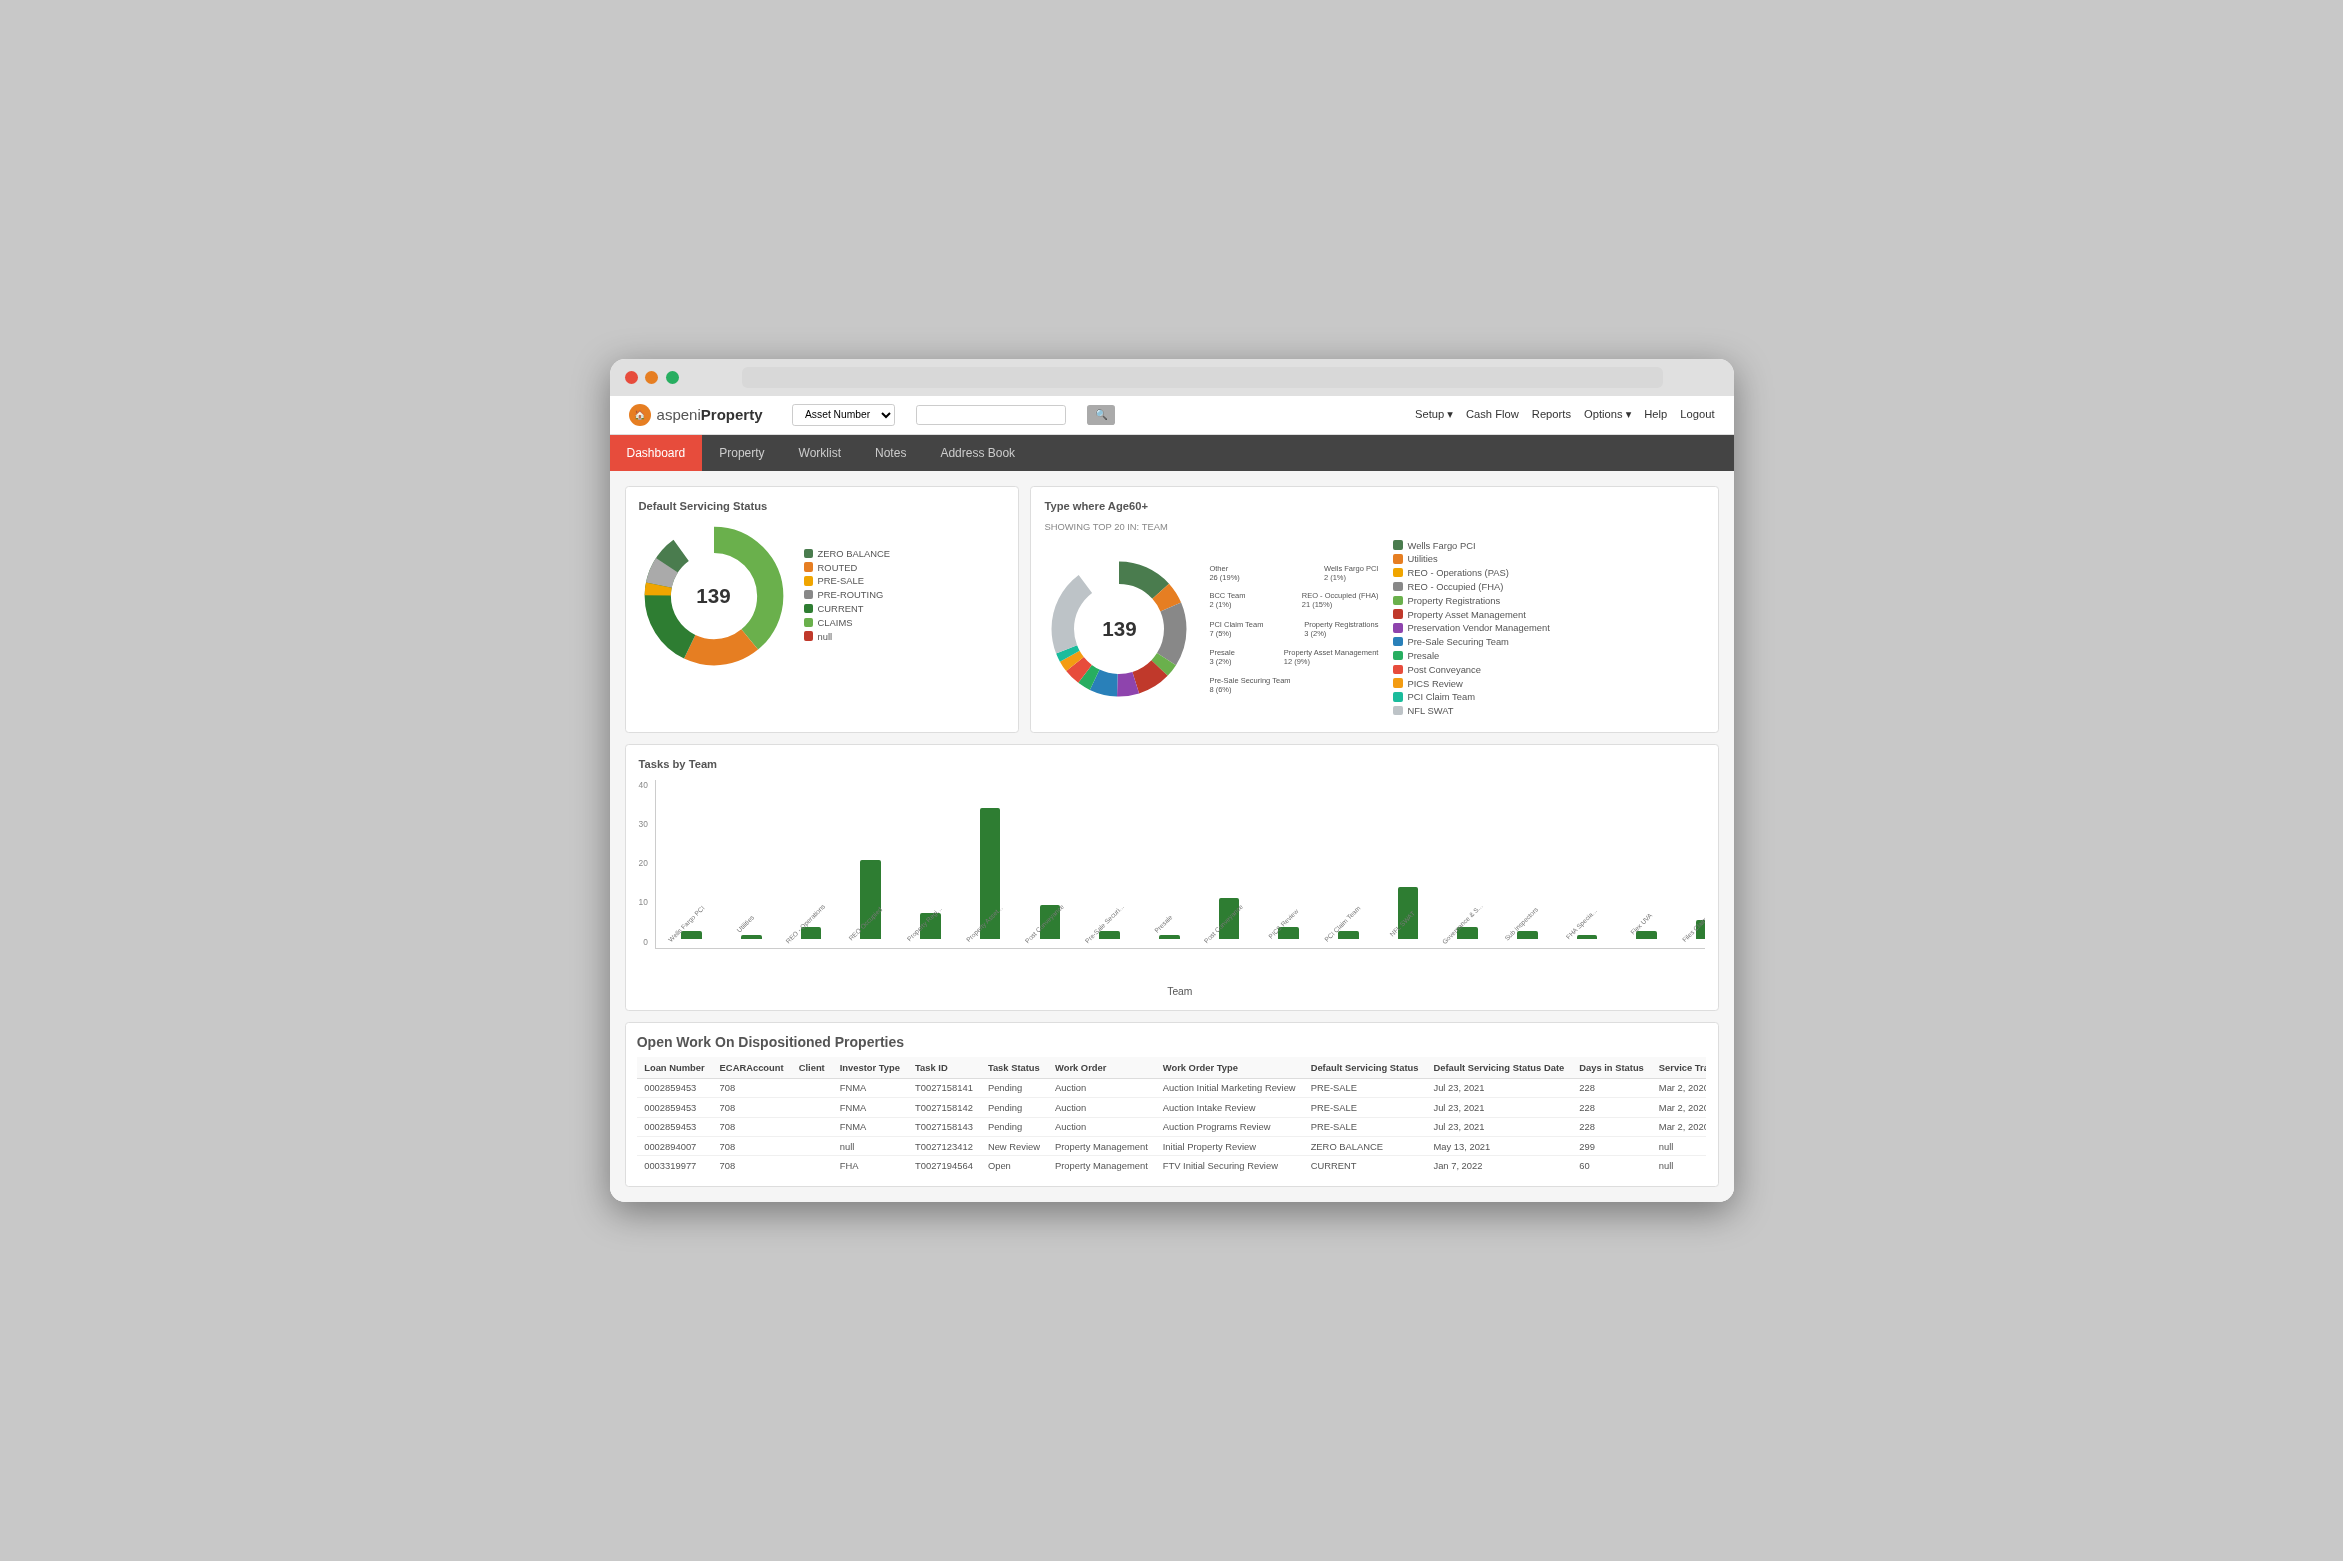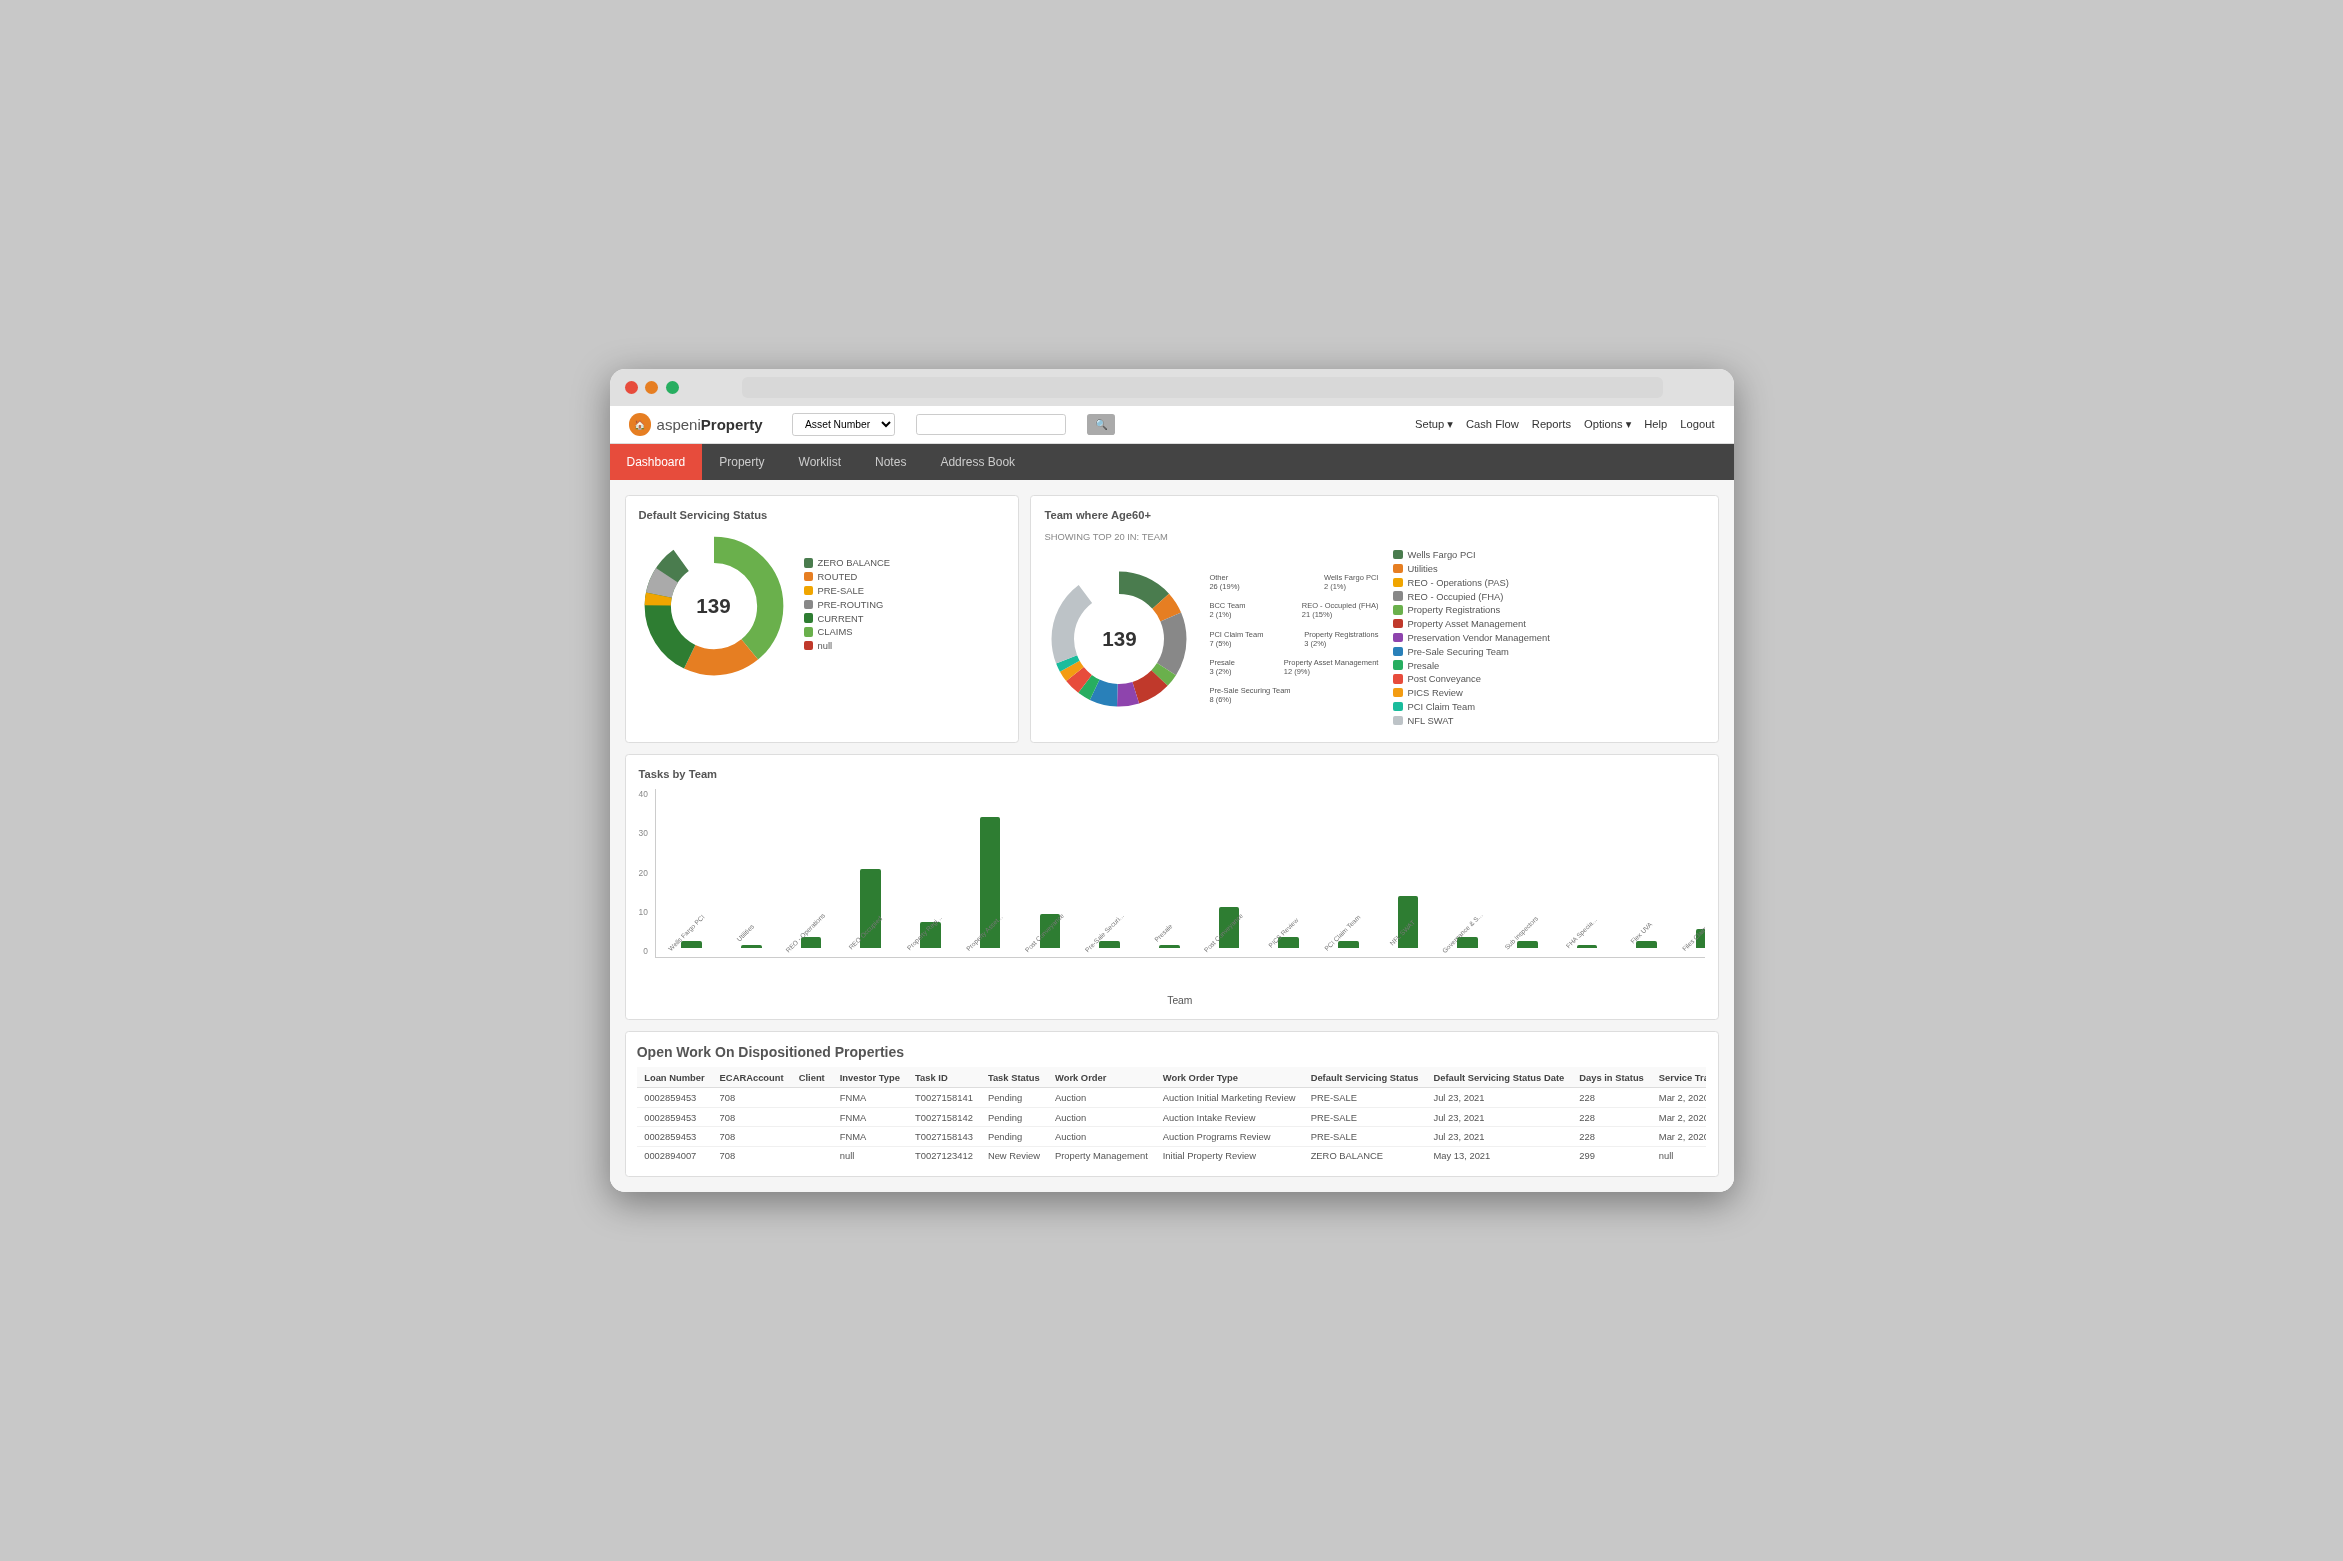--- a/index.html
+++ b/index.html
@@ -383,21 +383,21 @@
               </div>
               <div class="legend-item">
                 <div class="legend-dot" style="background:#c0392b"></div>
                 <span>null</span>
               </div>
             </div>
           </div>
         </div>
 
         <div class="chart-card" style="flex:1.8">
-          <div class="chart-title">Team where Age60+</div>
+          <div class="chart-title">Type where Age60+</div>
           <div class="chart-subtitle">SHOWING TOP 20 IN: TEAM</div>
           <div class="donut-container">
             <div class="donut-wrapper">
               <svg class="donut" width="150" height="150" viewBox="0 0 160 160">
                 <circle cx="80" cy="80" r="60" fill="none" stroke="#4a7c4e" stroke-width="24" stroke-dasharray="50 330" stroke-dashoffset="0"></circle>
                 <circle cx="80" cy="80" r="60" fill="none" stroke="#e67e22" stroke-width="24" stroke-dasharray="20 330" stroke-dashoffset="-50"></circle>
                 <circle cx="80" cy="80" r="60" fill="none" stroke="#888" stroke-width="24" stroke-dasharray="58 330" stroke-dashoffset="-70"></circle>
                 <circle cx="80" cy="80" r="60" fill="none" stroke="#6ab04c" stroke-width="24" stroke-dasharray="12 330" stroke-dashoffset="-128"></circle>
                 <circle cx="80" cy="80" r="60" fill="none" stroke="#c0392b" stroke-width="24" stroke-dasharray="30 330" stroke-dashoffset="-140"></circle>
                 <circle cx="80" cy="80" r="60" fill="none" stroke="#8e44ad" stroke-width="24" stroke-dasharray="20 330" stroke-dashoffset="-170"></circle>
@@ -641,20 +641,34 @@
                   <td>null</td>
                   <td>T0027123412</td>
                   <td>New Review</td>
                   <td>Property Management</td>
                   <td>Initial Property Review</td>
                   <td>ZERO BALANCE</td>
                   <td>May 13, 2021</td>
                   <td>299</td>
                   <td>null</td>
                 </tr>
+                <tr>
+                  <td>0003319977</td>
+                  <td>708</td>
+                  <td></td>
+                  <td>FHA</td>
+                  <td>T0027194564</td>
+                  <td>Open</td>
+                  <td>Property Management</td>
+                  <td>FTV Initial Securing Review</td>
+                  <td>CURRENT</td>
+                  <td>Jan 7, 2022</td>
+                  <td>60</td>
+                  <td>null</td>
+                </tr>
               </tbody>
           </table>
         </div>
       </div>
     </div>
   </div>
 </div>
 
 
 </body></html>

